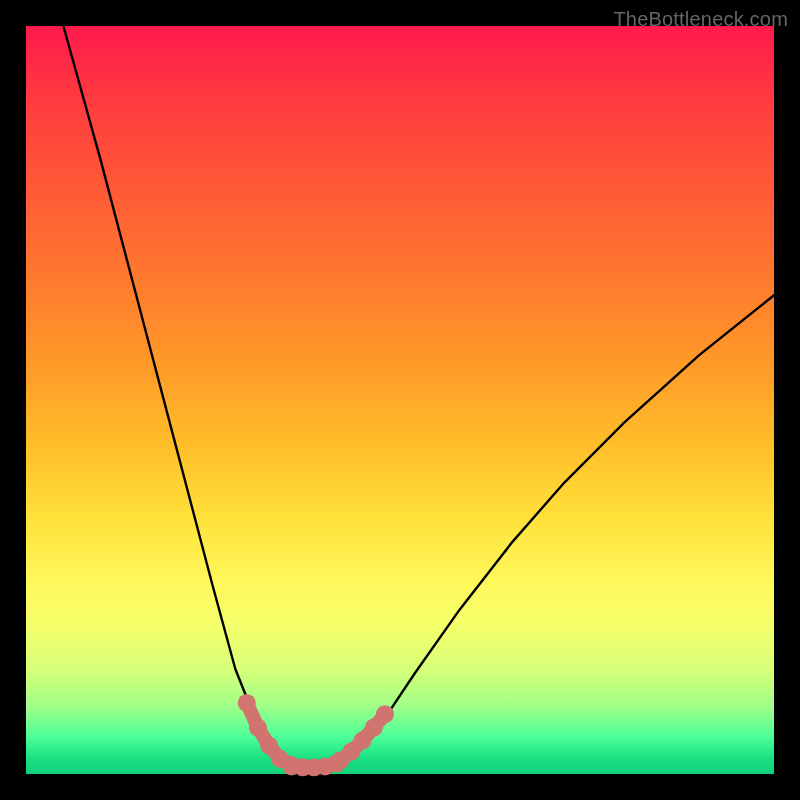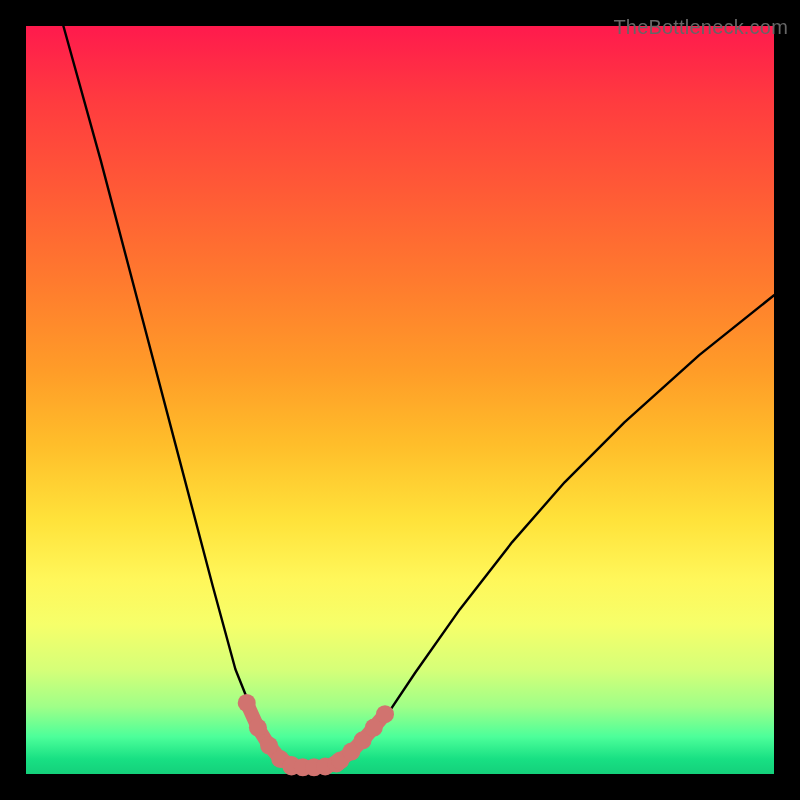--- a/index.html
+++ b/index.html
@@ -37,21 +37,21 @@
       #f6ff6a 80%,
       #d6ff78 86%,
       #9fff88 91%,
       #4dff9a 95%,
       #18e083 98%,
       #14d07b 100%
     );
   }
   .watermark {
     position: absolute;
-    top: 16px;
+    top: 8px;
     right: 12px;
     color: #666;
     font-size: 20px;
     font-weight: 500;
     letter-spacing: 0.2px;
     user-select: none;
   }
   svg.overlay {
     position: absolute;
     left: 26px;

